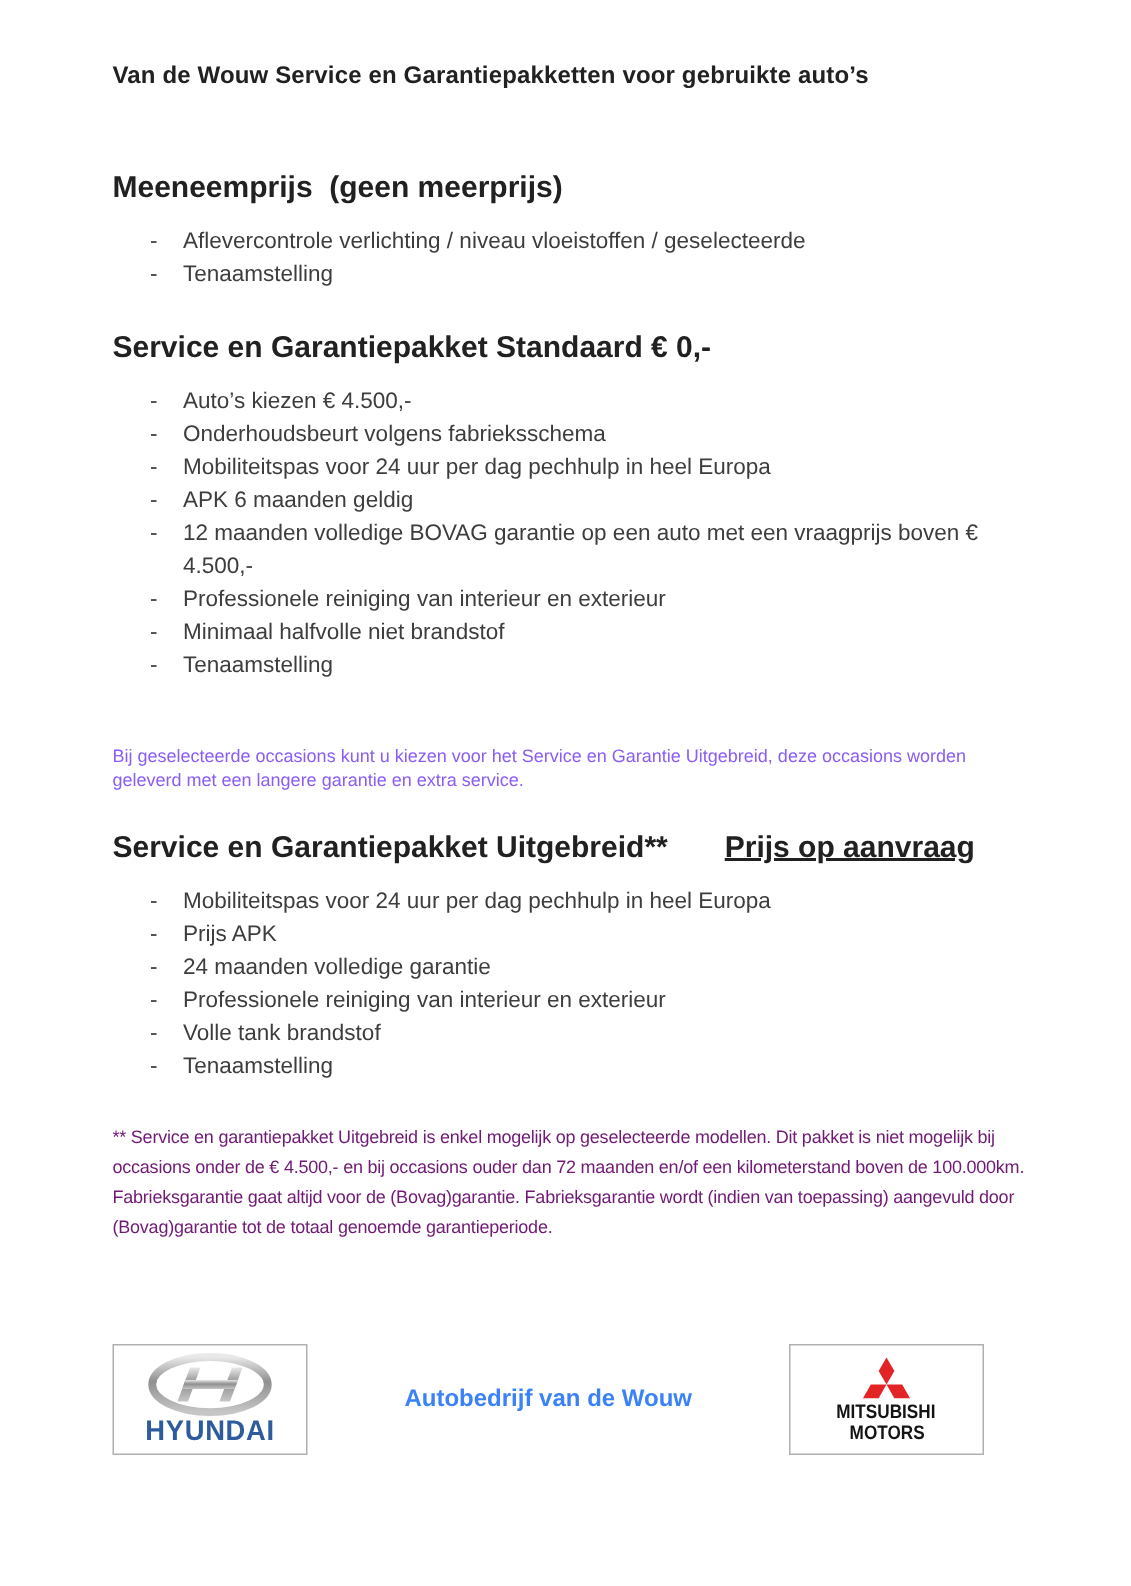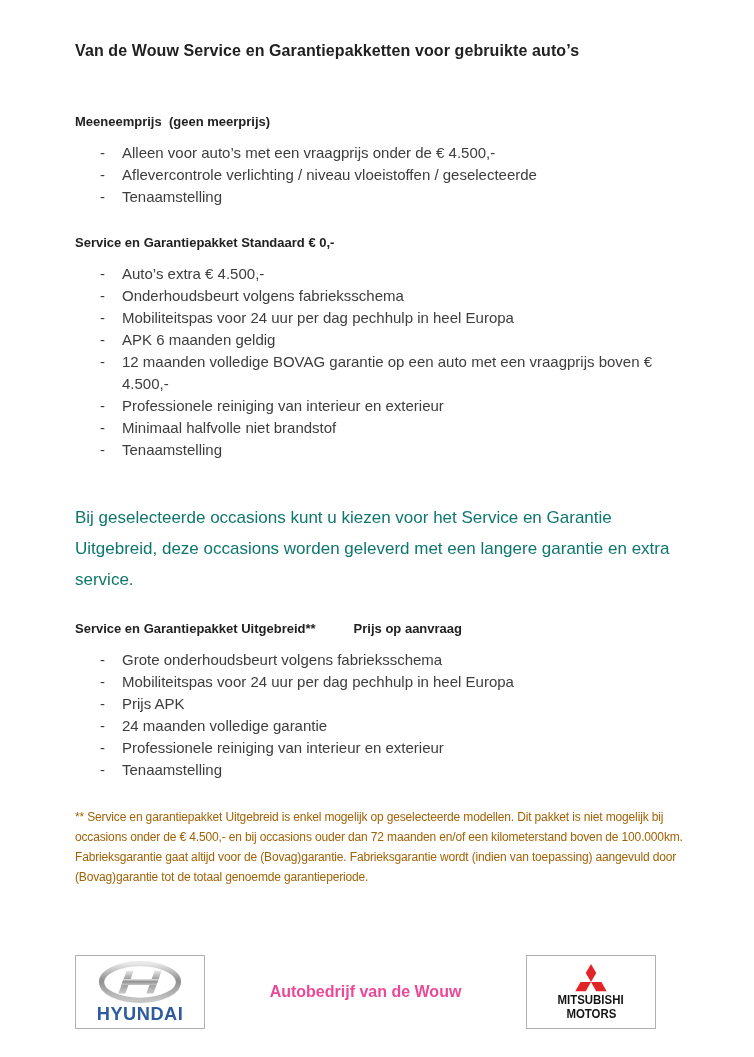--- a/index.html
+++ b/index.html
@@ -21,28 +21,29 @@
     padding: 42px 58px 0 75px;
   }
   .title {
     font-size: 16px;
     font-weight: bold;
     color: #212121;
     margin: 0 0 54px 0;
     letter-spacing: 0.1px;
   }
   .heading {
-    font-size: 13px;
+    font-size: 20px;
     font-weight: bold;
     color: #212121;
     margin: 0 0 13px 0;
     white-space: pre-wrap;
   }
   .heading .price {
     margin-left: 38px;
+    text-decoration: underline;
   }
   .bullets {
     list-style: none;
     margin: 0;
     padding: 0 0 0 25px;
     font-size: 15px;
     line-height: 22px;
     color: #3d3d3d;
   }
   .bullets li {
@@ -53,33 +54,33 @@
   .bullets li::before {
     content: "-";
     position: absolute;
     left: 0;
     top: 0;
   }
   .sec1 { margin-bottom: 27px; }
   .sec2 { margin-bottom: 41px; }
   .sec3 { margin-bottom: 26px; }
   .intro {
-    font-size: 17px;
-    line-height: 31px;
+    font-size: 12px;
+    line-height: 16px;
     max-width: 600px;
     margin: 0 0 26px 0;
-    color: #0f766e;
+    color: #8b5cf6;
   }
   .footnote {
     font-size: 12px;
     line-height: 20px;
     letter-spacing: -0.15px;
     max-width: 652px;
     margin: 0;
-    color: #a16207;
+    color: #701a75;
     white-space: pre-wrap;
   }
   .footer {
     margin-top: 68px;
     display: flex;
     align-items: center;
   }
   .logo-box {
     box-sizing: border-box;
     width: 130px;
@@ -90,21 +91,21 @@
     flex-direction: column;
     align-items: center;
     justify-content: center;
   }
   .logo-box.mitsu { margin-right: 40px; justify-content: center; }
   .dealer {
     flex: 1;
     text-align: center;
     font-size: 16px;
     font-weight: bold;
-    color: #ec4899;
+    color: #3b82f6;
   }
   .hy-word {
     font-size: 19px;
     font-weight: bold;
     letter-spacing: 0.5px;
     line-height: 20px;
     transform: scaleX(0.96);
     margin-top: 1px;
   }
   .mi-word {
@@ -118,50 +119,49 @@
 </head>
 <body>
 
 <main class="page">
 
   <h1 class="title">Van de Wouw Service en Garantiepakketten voor gebruikte auto’s</h1>
 
   <section class="sec1">
     <h2 class="heading">Meeneemprijs  (geen meerprijs)</h2>
     <ul class="bullets">
-        <li>Alleen voor auto’s met een vraagprijs onder de € 4.500,-</li>
         <li>Aflevercontrole verlichting / niveau vloeistoffen / geselecteerde</li>
         <li>Tenaamstelling</li>
       </ul>
   </section>
 
   <section class="sec2">
     <h2 class="heading">Service en Garantiepakket Standaard € 0,-</h2>
     <ul class="bullets">
-        <li>Auto’s extra € 4.500,-</li>
+        <li>Auto’s kiezen € 4.500,-</li>
         <li>Onderhoudsbeurt volgens fabrieksschema</li>
         <li>Mobiliteitspas voor 24 uur per dag pechhulp in heel Europa</li>
         <li>APK 6 maanden geldig</li>
         <li>12 maanden volledige BOVAG garantie op een auto met een vraagprijs boven € 4.500,-</li>
         <li>Professionele reiniging van interieur en exterieur</li>
         <li>Minimaal halfvolle niet brandstof</li>
         <li>Tenaamstelling</li>
       </ul>
   </section>
 
   <p class="intro">Bij geselecteerde occasions kunt u kiezen voor het Service en Garantie Uitgebreid, deze occasions worden geleverd met een langere garantie en extra service.</p>
 
   <section class="sec3">
     <h2 class="heading"><span>Service en Garantiepakket Uitgebreid**</span><span class="price">Prijs op aanvraag</span></h2>
     <ul class="bullets">
-        <li>Grote onderhoudsbeurt volgens fabrieksschema</li>
         <li>Mobiliteitspas voor 24 uur per dag pechhulp in heel Europa</li>
         <li>Prijs APK</li>
         <li>24 maanden volledige garantie</li>
         <li>Professionele reiniging van interieur en exterieur</li>
+        <li>Volle tank brandstof</li>
         <li>Tenaamstelling</li>
       </ul>
   </section>
 
   <p class="footnote">** Service en garantiepakket Uitgebreid is enkel mogelijk op geselecteerde modellen. Dit pakket is niet mogelijk bij occasions onder de € 4.500,- en bij occasions ouder dan 72 maanden en/of een kilometerstand boven de 100.000km.  Fabrieksgarantie gaat altijd voor de (Bovag)garantie. Fabrieksgarantie wordt (indien van toepassing) aangevuld door (Bovag)garantie tot de totaal genoemde garantieperiode.</p>
 
   <footer class="footer">
 
     <div class="logo-box">
       <svg width="92" height="42" viewBox="0 0 100 48" aria-hidden="true">

